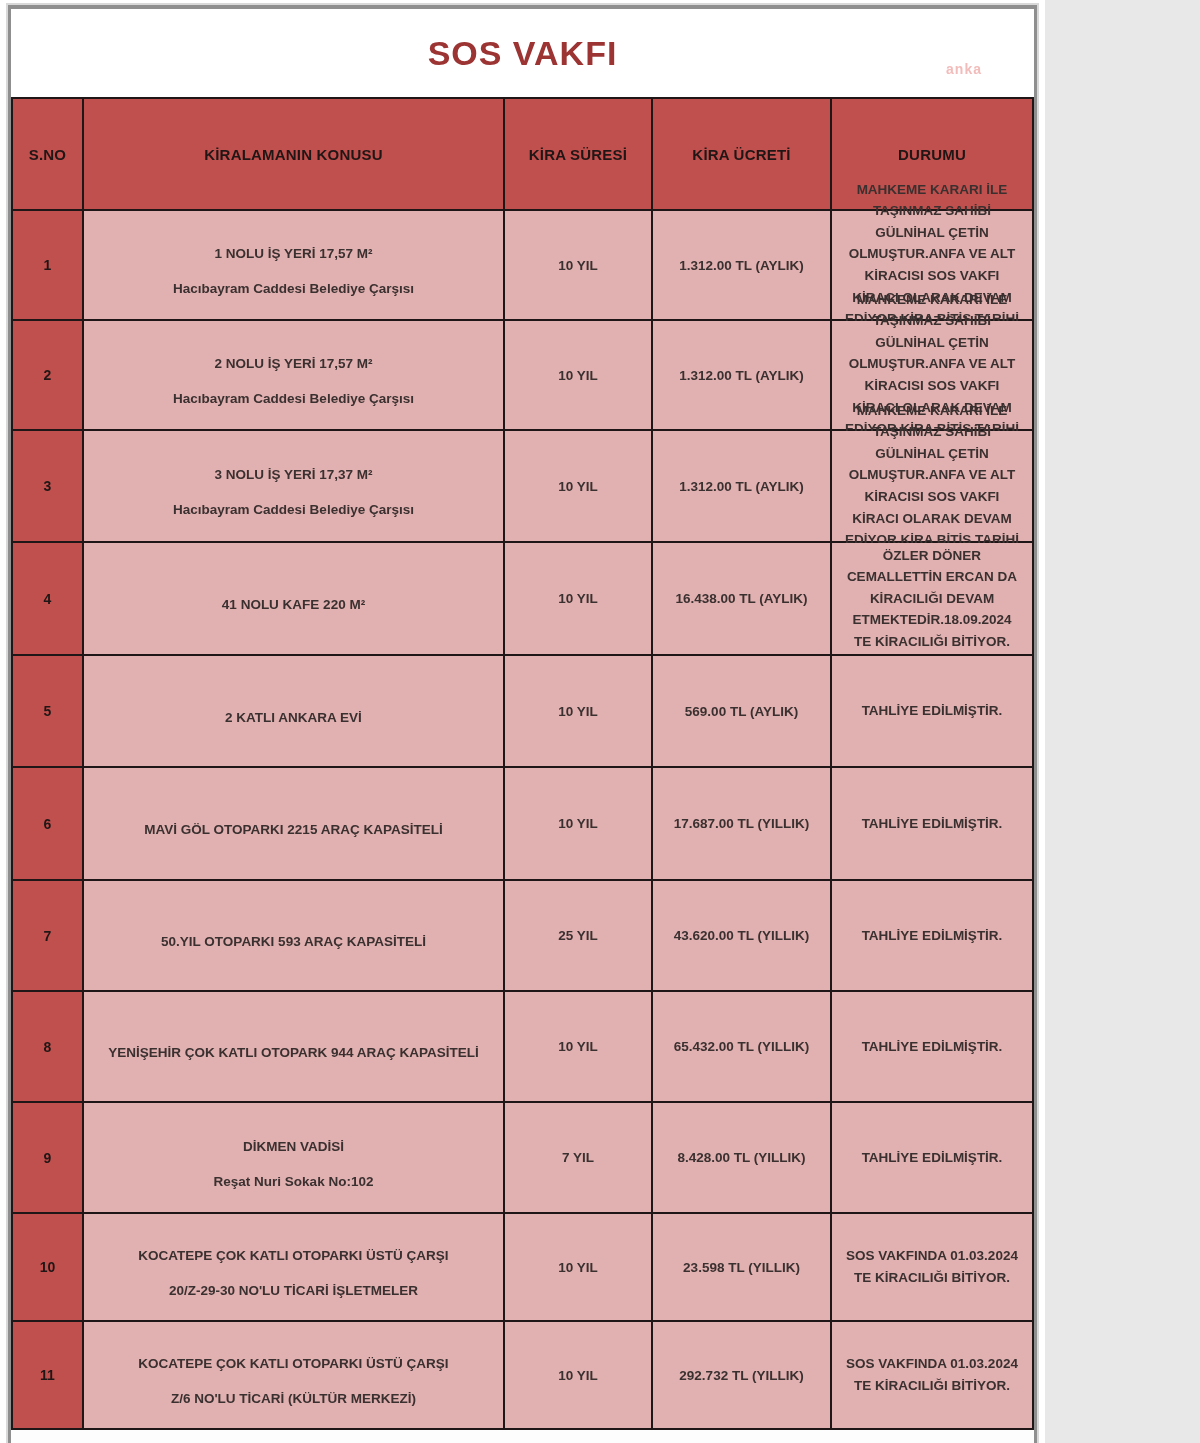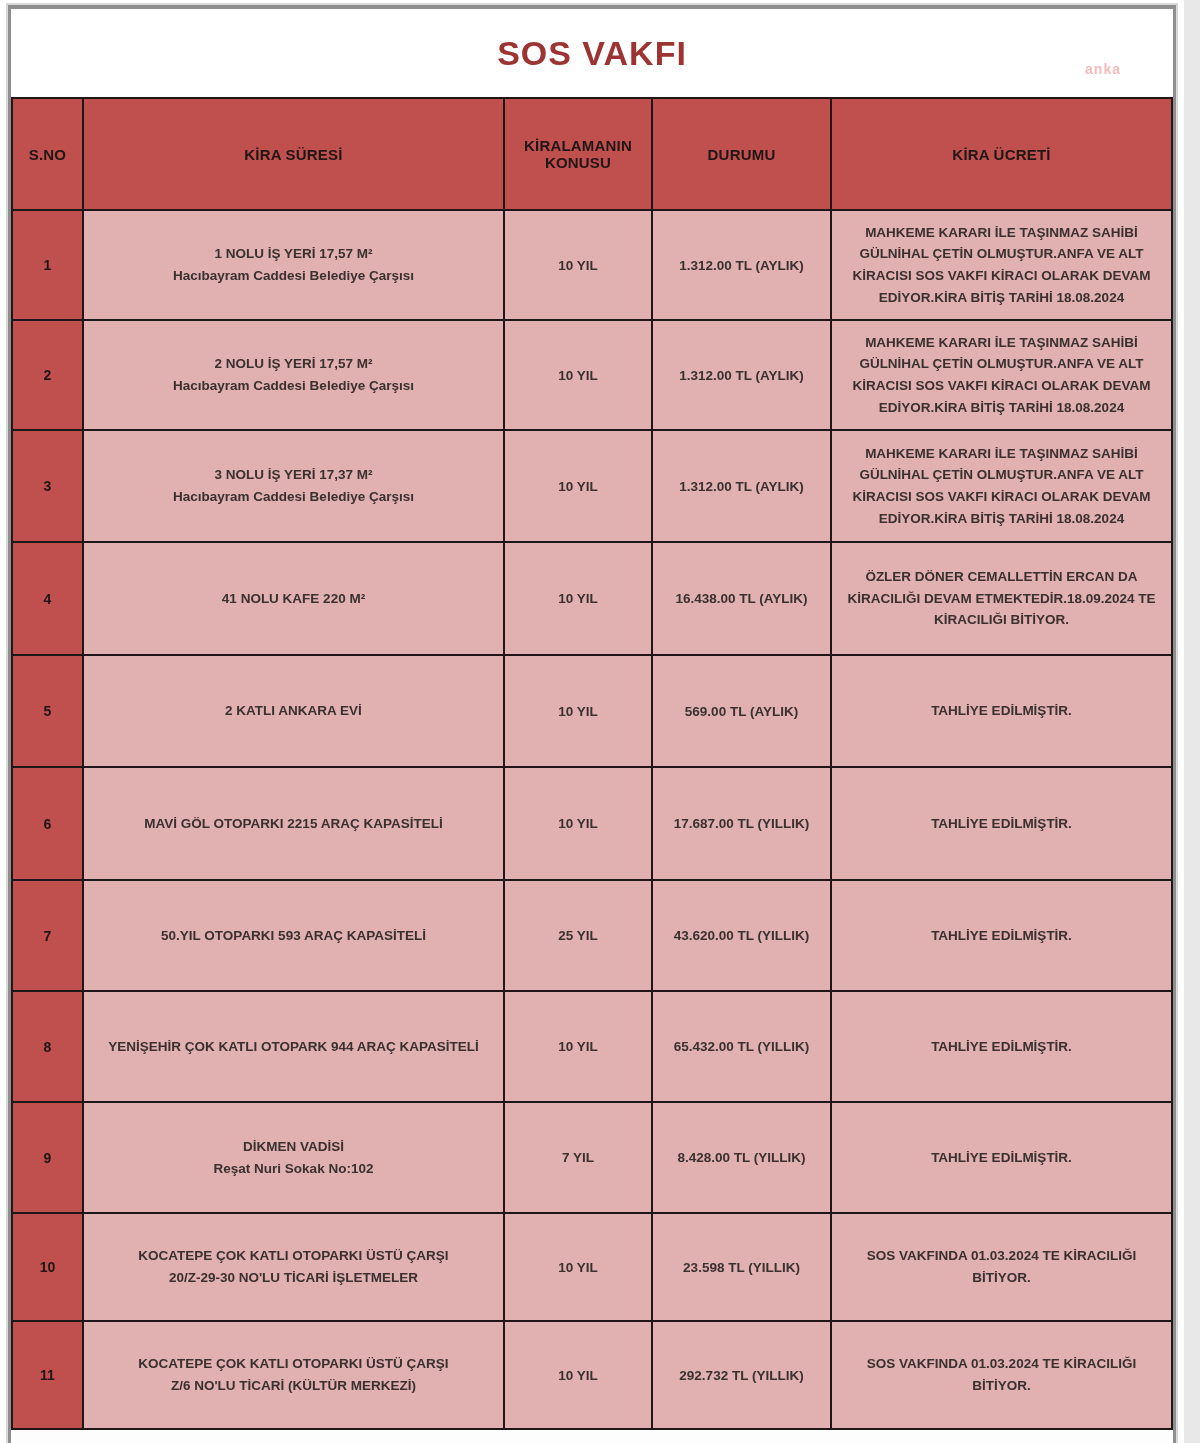--- a/index.html
+++ b/index.html
@@ -3,21 +3,21 @@
 <meta charset="utf-8">
 <style>
   html, body {
     margin: 0;
     padding: 0;
     background: #e8e8e8;
     font-family: "Liberation Sans", sans-serif;
   }
   .page {
     position: relative;
-    width: 1184px;
+    width: 1045px;
     height: 1443px;
     background: #ffffff;
     overflow: hidden;
   }
   
   .sheet {
     position: absolute;
     left: 8px;
     top: 5px;
     right: 8px;
@@ -82,21 +82,21 @@
   .cell.sno {
     background: var(--sno-bg, #c0504d);
     color: var(--sno-text, #2a1b1b);
     font-size: 14px;
   }
   .cell.body {
     background: var(--row-bg, #e0b1b0);
     color: var(--body-text, #3b3030);
     font-size: 13.5px;
   }
-  .cell.konu .line { line-height: 1.6; }
+  .cell.konu .line { line-height: 1.6; margin-top: 13px; }
   .cell.durum {
     font-size: 13.5px;
     line-height: 1.6;
     padding: 21px 10px;
   }
   .footer-strip {
     height: 14px;
     background: #fdfdfd;
   }
 </style>
@@ -106,24 +106,24 @@
 <div class="page">
   <div class="sheet">
 
     <div class="title-band">
       <div class="page-title">SOS VAKFI</div>
       <div class="watermark">anka</div>
     </div>
 
     <div class="grid" id="grid">
       <div class="cell head">S.NO</div>
+      <div class="cell head">KİRALAMANIN KONUSU</div>
       <div class="cell head">KİRA SÜRESİ</div>
-      <div class="cell head">KİRALAMANIN KONUSU</div>
+      <div class="cell head">KİRA ÜCRETİ</div>
       <div class="cell head">DURUMU</div>
-      <div class="cell head">KİRA ÜCRETİ</div>
 
   <div class="row">
     <div class="cell sno">1</div>
     <div class="cell body konu">
             <div class="line">1 NOLU İŞ YERİ 17,57 M²</div>
             <div class="line">Hacıbayram Caddesi Belediye Çarşısı</div>
           </div>
     <div class="cell body sure">10 YIL</div>
     <div class="cell body ucret">1.312.00 TL (AYLIK)</div>
     <div class="cell body durum">MAHKEME KARARI İLE TAŞINMAZ SAHİBİ GÜLNİHAL ÇETİN OLMUŞTUR.ANFA VE ALT KİRACISI SOS VAKFI KİRACI OLARAK DEVAM EDİYOR.KİRA BİTİŞ TARİHİ 18.08.2024</div>

